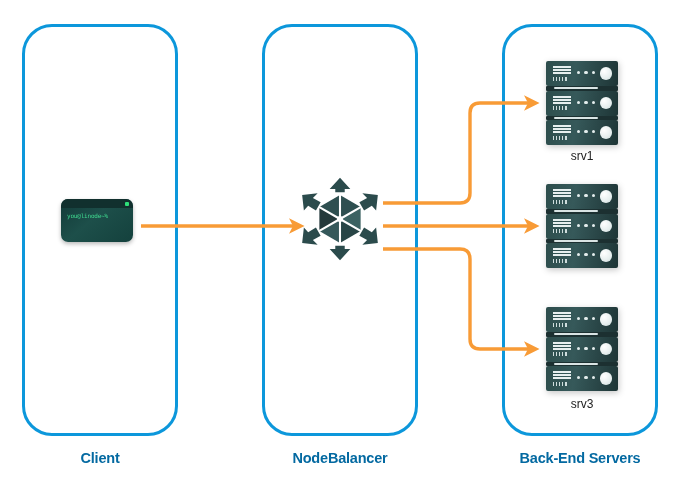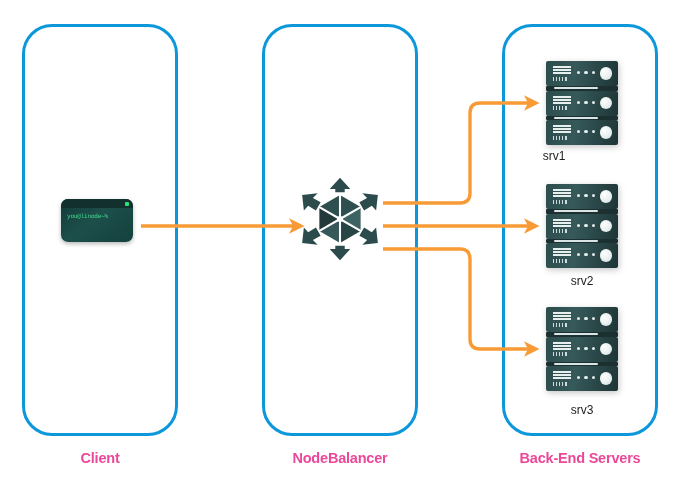--- a/index.html
+++ b/index.html
@@ -27,21 +27,21 @@
   #zone-client      { left: 22px;  top: 24px; width: 156px; height: 412px; }
   #zone-nodebalancer{ left: 262px; top: 24px; width: 156px; height: 412px; }
   #zone-backend     { left: 502px; top: 24px; width: 156px; height: 412px; }
 
   .zone-label {
     position: absolute;
     width: 200px;
     text-align: center;
     font-size: 14.5px;
     font-weight: bold;
-    color: #ec4899;
+    color: #0369a1;
     letter-spacing: -0.2px;
     top: 450px;
   }
   #label-client       { left: 0px;   }
   #label-nodebalancer { left: 240px; }
   #label-backend      { left: 480px; }
 
   
   .node-caption {
     position: absolute;
@@ -283,21 +283,21 @@
       <span class="sv-lines"></span>
       <span class="sv-ticks"></span>
       <span class="sv-dots">
           <i></i>
           <i></i>
           <i></i>
         </span>
       <span class="sv-knob"></span>
     </div>
   </div>
-  <div class="node-caption" style="left:494px; top:149px;">srv1</div>
+  <div class="node-caption" style="left:522px; top:149px;">srv1</div>
 
   <div class="server-icon" style="left:546px; top:184px;">
     <div class="server-unit">
       <span class="sv-lines"></span>
       <span class="sv-ticks"></span>
       <span class="sv-dots">
           <i></i>
           <i></i>
           <i></i>
         </span>
@@ -319,21 +319,20 @@
       <span class="sv-lines"></span>
       <span class="sv-ticks"></span>
       <span class="sv-dots">
           <i></i>
           <i></i>
           <i></i>
         </span>
       <span class="sv-knob"></span>
     </div>
   </div>
-  <div class="node-caption" style="left:522px; top:274px;">srv2</div>
 
   <div class="server-icon" style="left:546px; top:307px;">
     <div class="server-unit">
       <span class="sv-lines"></span>
       <span class="sv-ticks"></span>
       <span class="sv-dots">
           <i></i>
           <i></i>
           <i></i>
         </span>
@@ -355,19 +354,19 @@
       <span class="sv-lines"></span>
       <span class="sv-ticks"></span>
       <span class="sv-dots">
           <i></i>
           <i></i>
           <i></i>
         </span>
       <span class="sv-knob"></span>
     </div>
   </div>
-  <div class="node-caption" style="left:522px; top:397px;margin-top:6px;">srv3</div>
+  <div class="node-caption" style="left:522px; top:397px;">srv3</div>
 
   <div class="zone-label" id="label-client">Client</div>
   <div class="zone-label" id="label-nodebalancer">NodeBalancer</div>
   <div class="zone-label" id="label-backend">Back-End Servers</div>
 
 </div>
 
 </body></html>

